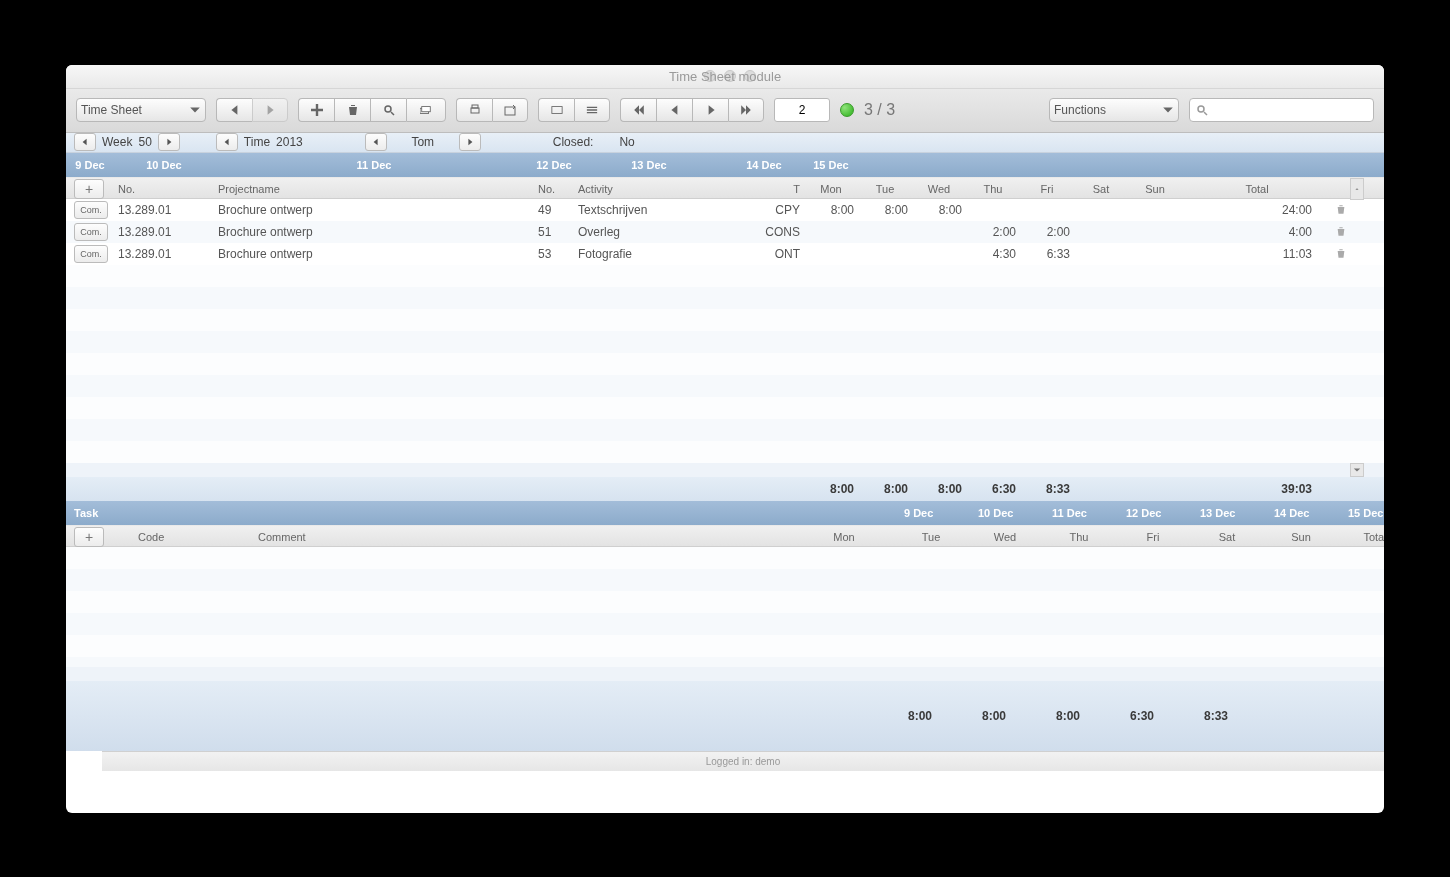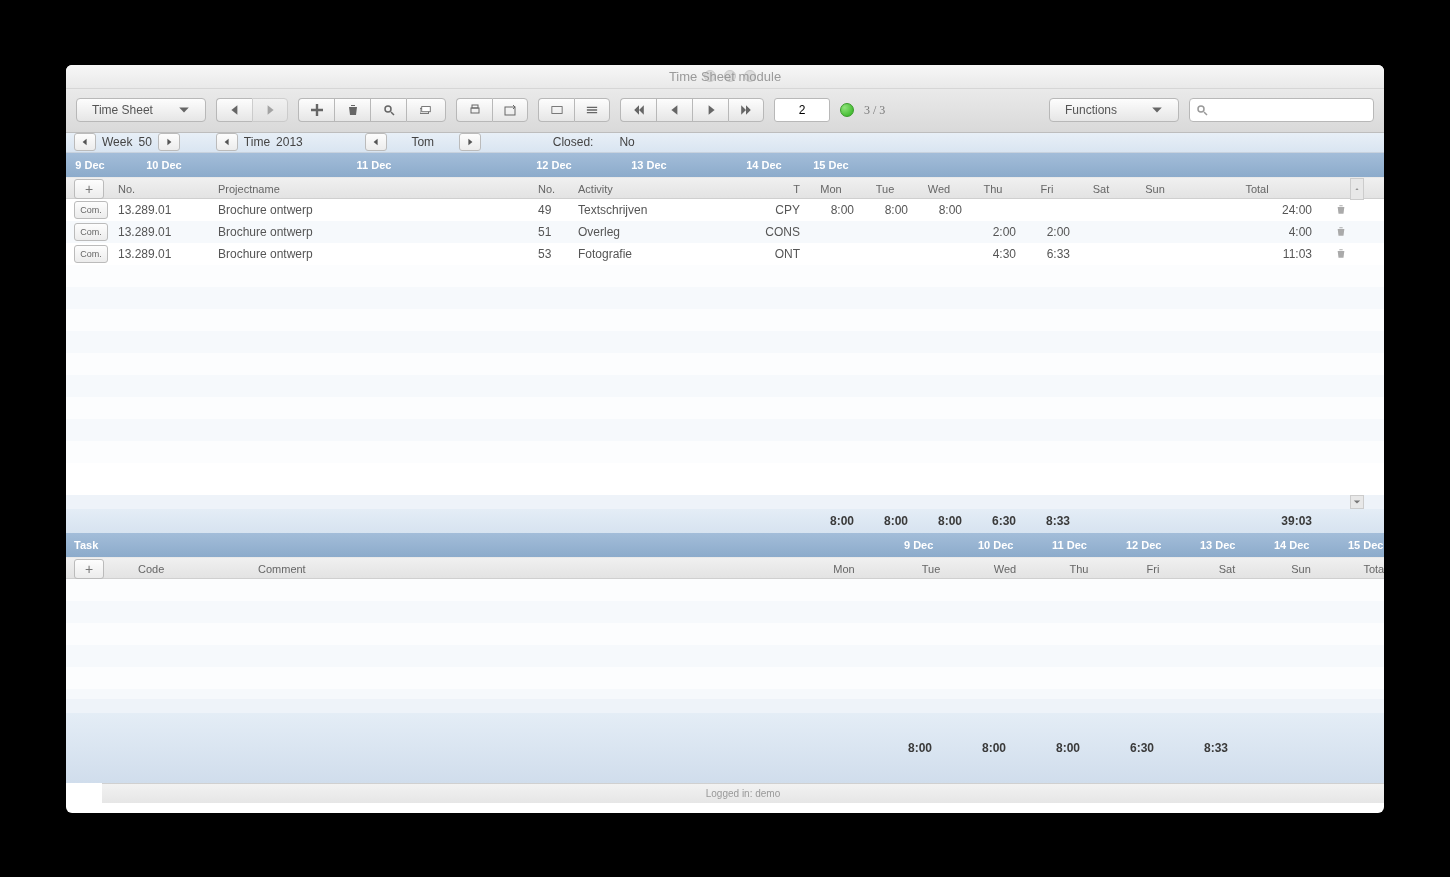--- a/index.html
+++ b/index.html
@@ -62,34 +62,34 @@
     background: linear-gradient(#fdfdfd,#e6e6e6);
     border: 1px solid #b8b8b8;
     border-radius: 4px;
     display: inline-flex;
     align-items: center;
     justify-content: center;
     color: #555;
     font-size: 12px;
     cursor: pointer;
   }
-  .drop { width: 130px; justify-content: space-between; padding: 0 15px; }
+  .drop { width: 130px; justify-content: space-between; padding: 0 4px; }
   .btn { width: 36px; }
   .btn svg, .drop svg { width: 12px; height: 12px; fill: #666; }
   .seggroup { display: flex; }
   .seggroup .btn { border-radius: 0; border-right: none; }
   .seggroup .btn:first-child { border-radius: 4px 0 0 4px; }
   .seggroup .btn:last-child { border-radius: 0 4px 4px 0; border-right: 1px solid #b8b8b8; }
   .recinput {
     width: 56px; height: 24px; border: 1px solid #b8b8b8;
     border-radius: 3px; text-align: center; font-size: 12px;
     background: #fff;
   }
   .status-dot { width: 14px; height: 14px; border-radius: 50%; background: radial-gradient(circle at 30% 30%, #8fe37a, #2bb01a); border: 1px solid #3a9a2b; }
-  .reccounter { font-size: 12px; color: #777; font-family: Liberation Serif, serif; }
+  .reccounter { font-size: 16px; color: #777; }
   .searchbox {
     flex: 0 0 170px; height: 24px; border: 1px solid #b8b8b8;
     border-radius: 4px; background: #fff; display: flex; align-items: center;
     padding: 0 6px; gap: 4px;
   }
   .searchbox input { border: none; outline: none; flex: 1; font-size: 12px; }
 
   .navrow {
     height: 20px;
     background: linear-gradient(#e8eff7,#d9e5f1);
@@ -202,21 +202,21 @@
   }
   .bigtotals > div { height: 70px; display: flex; align-items: center; padding: 0 4px; font-size: 12px; }
 
   .statusbar {
     height: 20px;
     background: linear-gradient(#f2f2f2,#e6e6e6);
     border-top: 1px solid #d0d0d0;
     font-size: 10px; color: #999;
     display: flex; align-items: center; justify-content: center; margin-left: 36px;
   }
-  .rows-scroll { height: 296px; overflow: hidden; position: relative; }
+  .rows-scroll { height: 264px; overflow: hidden; position: relative; }
   .task-scroll { height: 120px; overflow: hidden; }
 </style>
 </head>
 <body>
 
 <div class="window">
 
   <div class="titlebar">
     <div class="traffic">
       <span></span>

